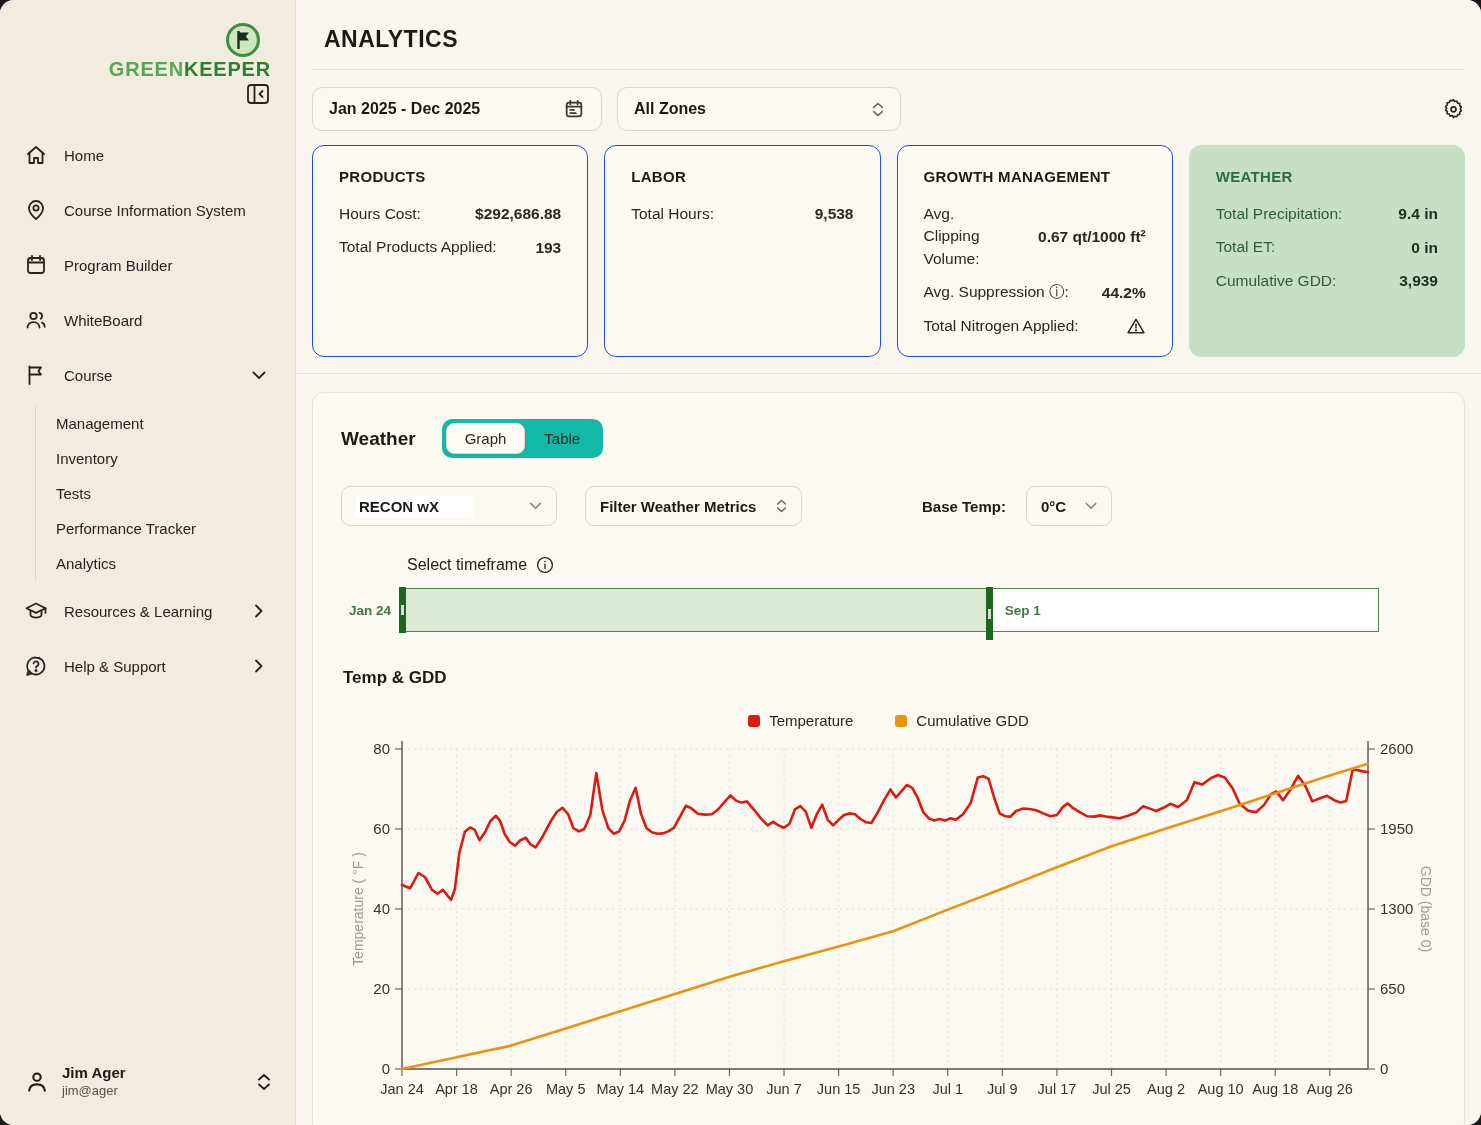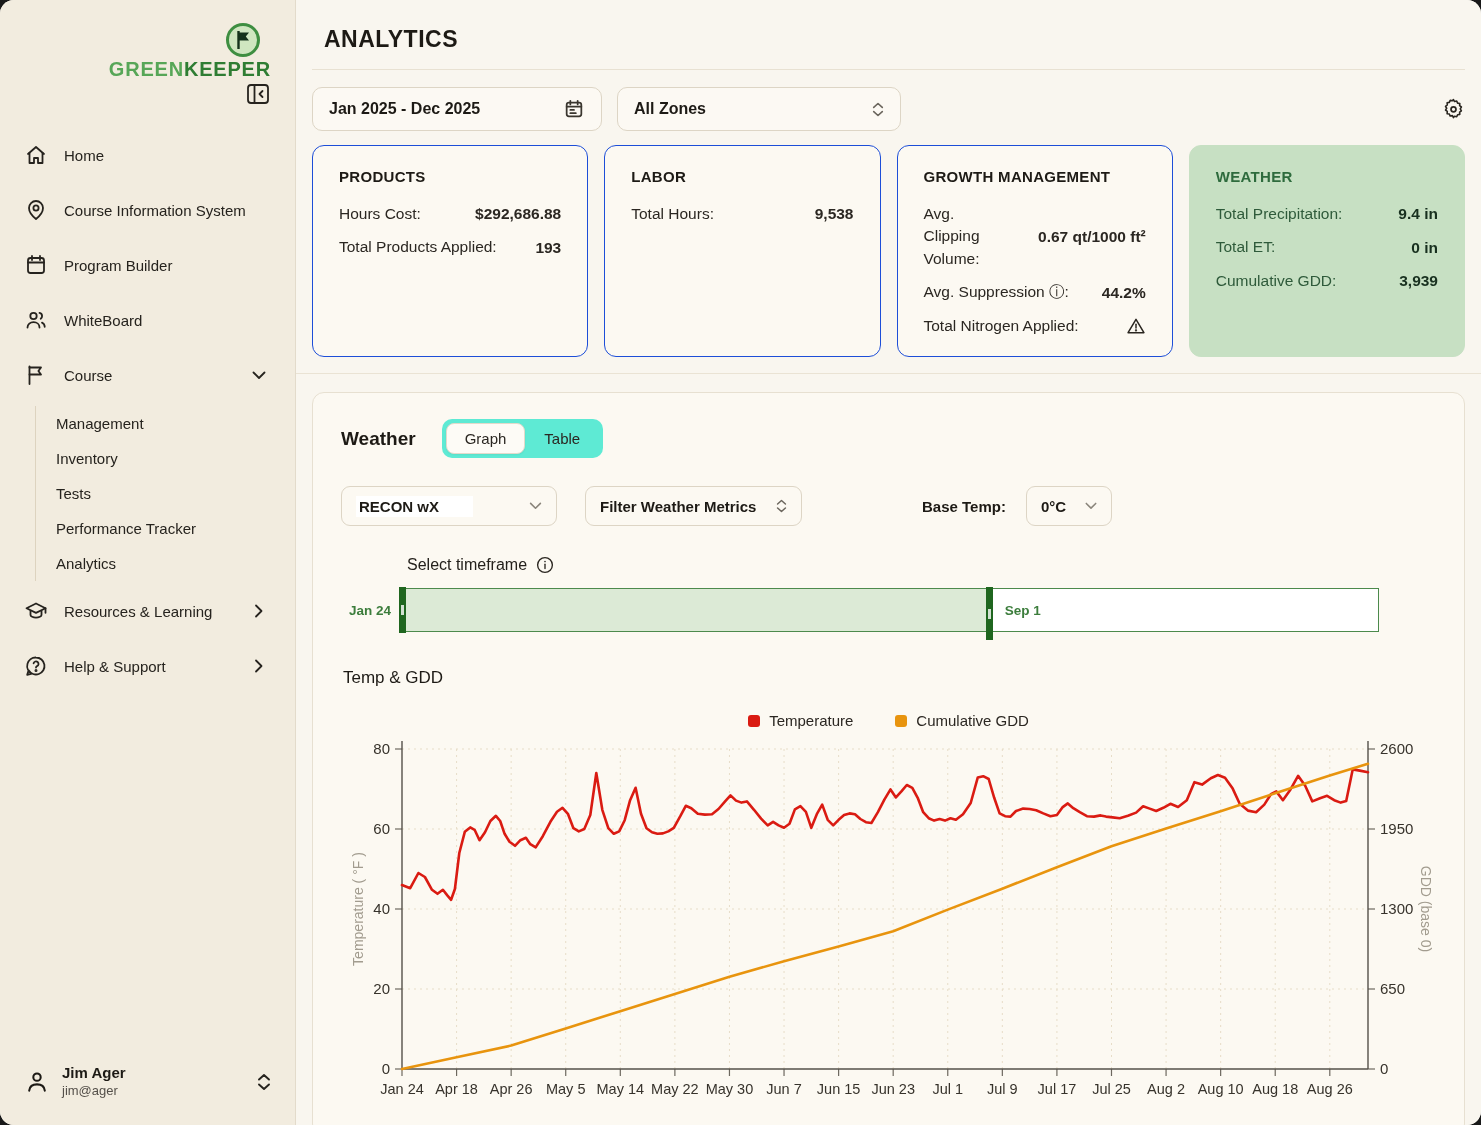--- a/index.html
+++ b/index.html
@@ -52,21 +52,21 @@
   .card-weather .stat-label { color:#2e5a3a; }
   .card-weather .stat-value { color:#18301f; }
   .warn { display:flex; }
 
   .content-divider { border-bottom:1px solid #eae3d4; margin:16px 0 0 0; }
 
   
   .weather-panel { margin:18px 16px 0 16px; background:#fcf9f2; border:1px solid #e7e0d1; border-radius:12px; padding:26px 28px; flex:1; }
   .panel-head { display:flex; align-items:center; }
   .panel-title { font-size:19px; font-weight:700; color:#1d1a15; }
-  .seg-control { margin-left:26px; background:#5eead4; border-radius:10px; padding:4px; display:flex;align-items:flex-end; }
+  .seg-control { margin-left:26px; background:#14b8a6; border-radius:10px; padding:4px; display:flex;align-items:flex-end; }
   .seg-btn { font-size:15px; color:#2b2722; padding:7px 19px; border-radius:8px; cursor:pointer; }
   .seg-btn.active { background:#fdfbf6; border:1px solid #e2dacb; padding:6px 18px; box-shadow:0 1px 2px rgba(0,0,0,.05); }
 
   .filters-row { display:flex; align-items:center; margin-top:28px; gap:28px; }
   .select-btn { height:40px; background:#fcf9f2; border:1px solid #ddd5c5; border-radius:9px; display:flex; align-items:center; padding:0 14px; font-size:15px; color:#1d1a15; cursor:pointer; }
   .station-select { width:216px; justify-content:space-between; font-weight:700; }
   .station-select .hl { background:#ffffff; padding:2px 34px 2px 3px; }
   .metrics-select { width:217px; justify-content:space-between; font-weight:600; }
   .basetemp-label { font-size:15px; font-weight:700; color:#1d1a15; margin-left:92px; }
   .temp-select { width:86px; justify-content:space-between; font-weight:600; margin-left:-8px; }
@@ -74,21 +74,21 @@
   .timeframe-label-row { display:flex; align-items:center; gap:9px; margin:30px 0 0 66px; font-size:16px; color:#24211c; }
   .slider-row { display:flex; align-items:center; margin-top:14px; padding-right:57px; }
   .slider-date { width:50px; font-size:13.5px; font-weight:600; color:#3c7d3c; text-align:right; margin-right:8px; flex:0 0 50px; }
   .slider { position:relative; flex:1; height:44px; background:#ffffff; border:1.5px solid #4c8a4c; }
   .slider-fill { position:absolute; left:0; top:0; bottom:0; background:#dcead6; }
   .slider-handle { position:absolute; top:-2px; bottom:-2px; width:7px; background:#1f661f; cursor:ew-resize; }
   .slider-handle.end { bottom:-9px; }
   .slider-handle::after { content:""; position:absolute; left:2px; top:50%; margin-top:-5px; width:3px; height:10px; background:rgba(255,255,255,.8); }
   .slider-end-label { position:absolute; top:50%; transform:translateY(-50%); font-size:13.5px; font-weight:600; color:#3c7d3c; }
 
-  .chart-title { font-size:17px; font-weight:400; color:#1d1a15; margin:36px 0 0 2px; }
+  .chart-title { font-size:17px; font-weight:700; color:#1d1a15; margin:36px 0 0 2px; }
   .legend-row { display:flex; justify-content:center; gap:42px; margin-top:24px; }
   .legend-item { display:flex; align-items:center; gap:9px; font-size:15px; color:#2b2722; }
   .legend-swatch { width:12px; height:12px; border-radius:3px; }
   .chart-wrap { margin-top:8px; }
   svg text { font-family:"Liberation Sans", sans-serif; }
 </style>
 </head>
 <body>
 
 <div class="app">

